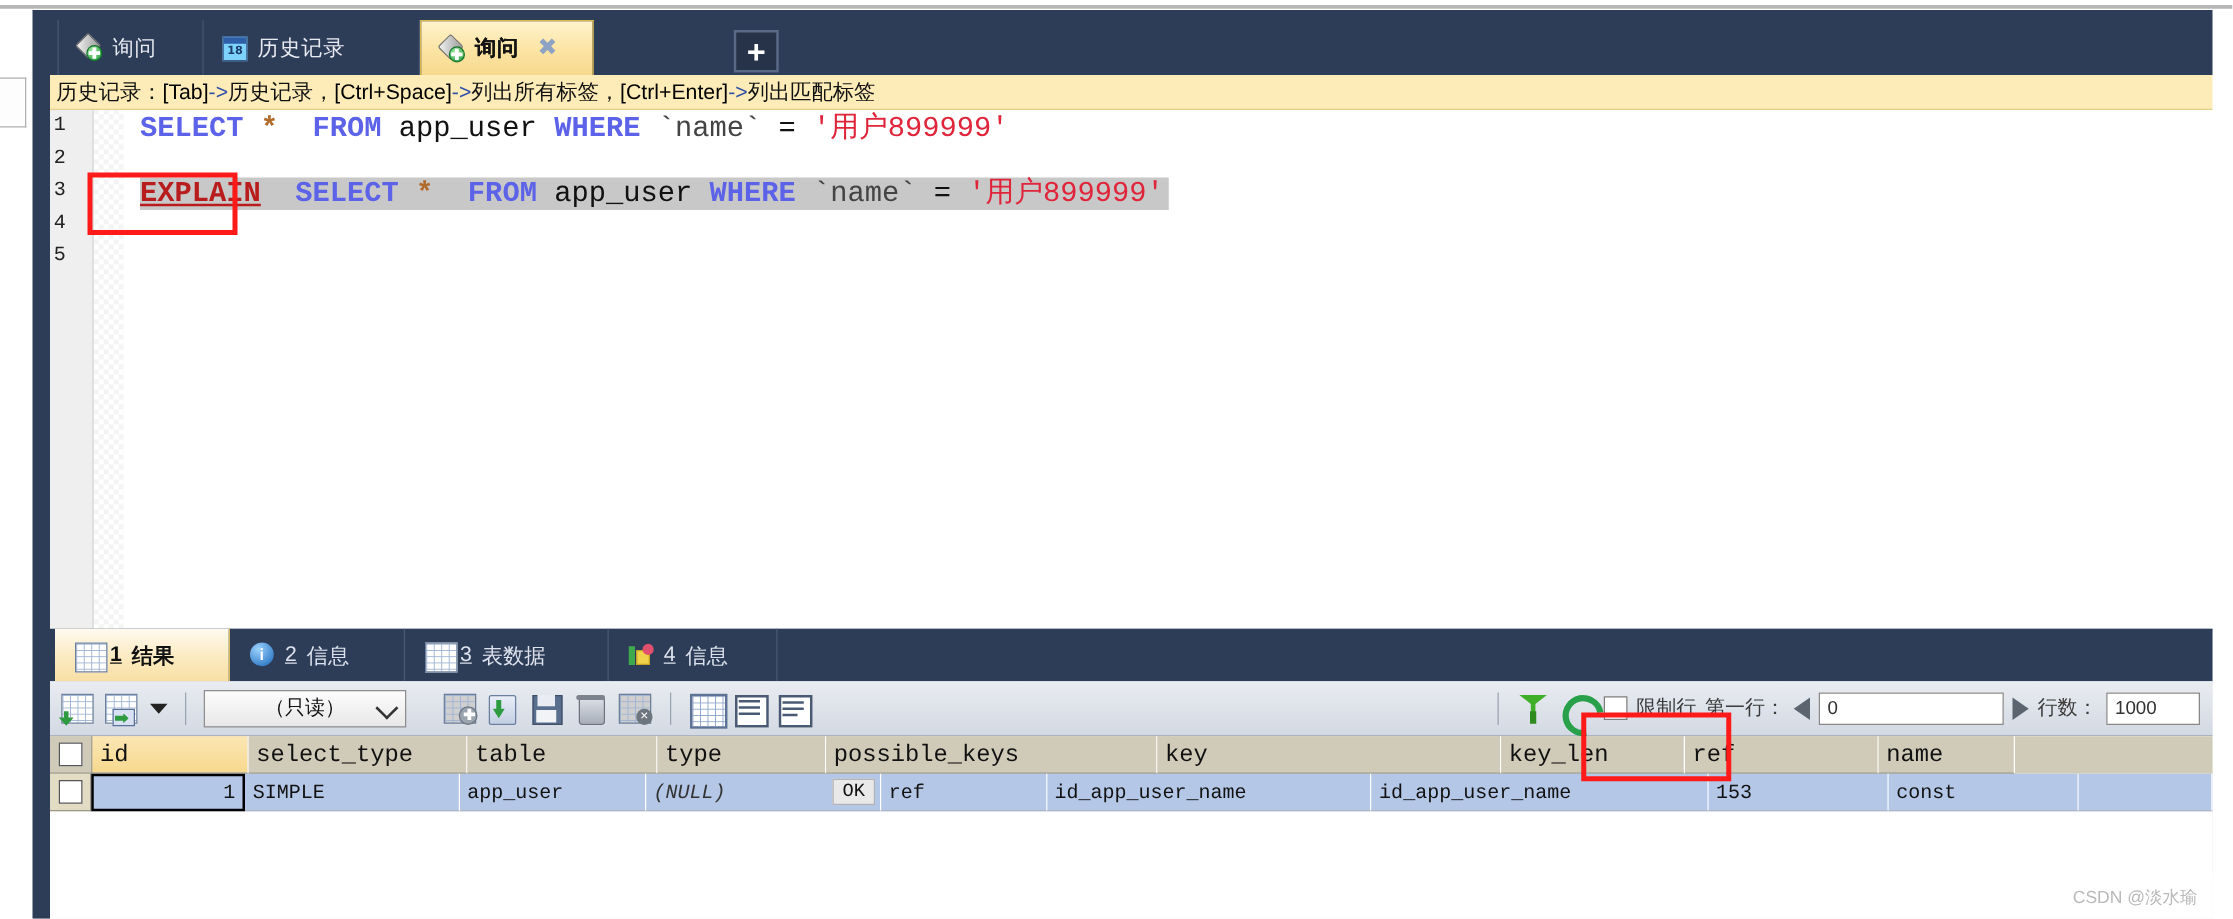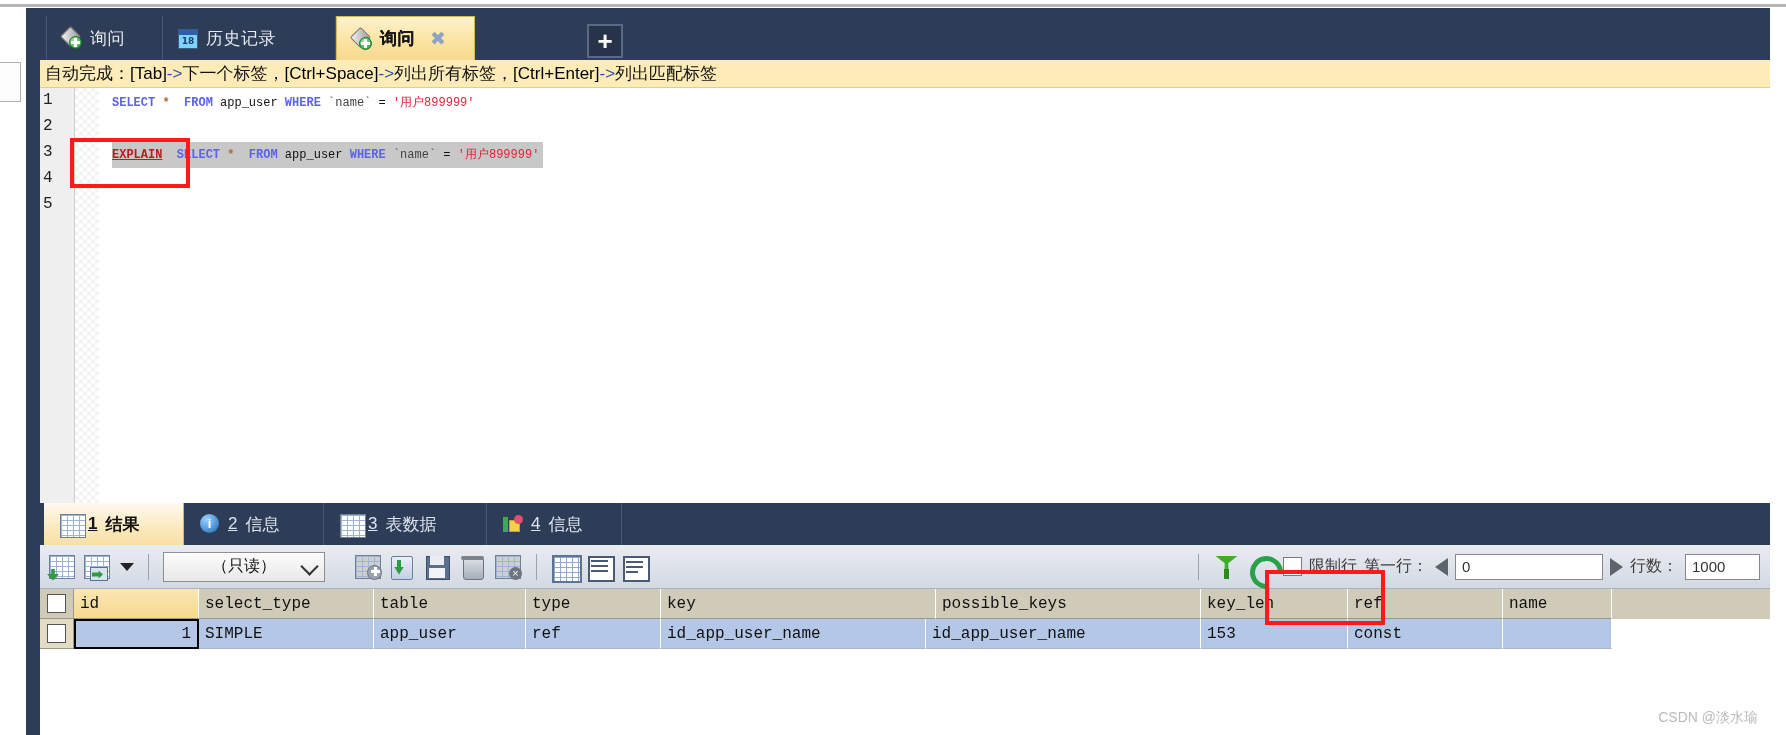--- a/index.html
+++ b/index.html
@@ -61,21 +61,21 @@
   
   .editor{position:absolute;left:40px;top:88px;width:1730px;height:415px;background:#ffffff;
      border-bottom:2px solid #9aa7bd;}
   .gutter{position:absolute;left:0;top:0;width:34px;height:415px;background:#efefef;
      border-right:1px solid #cfcfcf;}
   .gutter .ln{position:absolute;left:0;width:30px;text-align:left;padding-left:3px;
      font-family:"Liberation Mono","DejaVu Sans Mono",monospace;font-size:16px;color:#222;}
   .foldcol{position:absolute;left:35px;top:0;width:24px;height:415px;
      background:repeating-conic-gradient(#f4f4f4 0% 25%,#ffffff 0% 50%) 50%/8px 8px;}
   .code{position:absolute;left:62px;top:0;right:0;height:415px;
-     font-family:"Liberation Mono","DejaVu Sans Mono",monospace;font-size:12px;}
+     font-family:"Liberation Mono","DejaVu Sans Mono",monospace;font-size:23px;}
   .cl{position:absolute;left:10px;white-space:pre;line-height:26px;height:26px;}
   .cl.sel{background:#c8c8c8;padding-right:4px;}
   .kw{color:#5c63e8;font-weight:bold;}
   .star{color:#b06a2a;font-weight:bold;}
   .idn{color:#111;}
   .tick{color:#444;}
   .str{color:#e0243a;}
   .eq{color:#111;}
   .expl{color:#b91c1c;font-weight:bold;text-decoration:underline;}
 
@@ -115,21 +115,21 @@
   .arrw{width:0;height:0;flex:0 0 auto;}
   .arrw.l{border-top:9px solid transparent;border-bottom:9px solid transparent;border-right:13px solid #5c6470;}
   .arrw.r{border-top:9px solid transparent;border-bottom:9px solid transparent;border-left:13px solid #5c6470;}
 
   
   .dgrid{position:absolute;left:0;top:86px;width:1730px;height:146px;background:#fff;}
   .dgrow{display:flex;height:30px;box-sizing:border-box;}
   .dghead{background:#cfcbb8;}
   .dgh{box-sizing:border-box;border-right:1px solid #fff;border-bottom:1px solid #9c9889;
      background:#cfcbb8;display:flex;align-items:center;padding-left:6px;
-     font-family:"Liberation Mono","DejaVu Sans Mono",monospace;font-size:16px;color:#111;
+     font-family:"Liberation Mono","DejaVu Sans Mono",monospace;font-size:19px;color:#111;
      overflow:hidden;white-space:nowrap;}
   .dgh.first{background:linear-gradient(to bottom,#fbe6b4,#f7d98e);}
   .dgc{box-sizing:border-box;border-right:1px solid #fff;border-bottom:1px solid #aeb6c6;
      background:#b4c7e7;display:flex;align-items:center;padding-left:6px;
      font-family:"Liberation Mono","DejaVu Sans Mono",monospace;font-size:16px;color:#111;
      overflow:hidden;white-space:nowrap;}
   .dgc.num{justify-content:flex-end;padding-right:6px;}
   .dgc.first{border:2px solid #000;background:#b4c7e7;}
   .dgc .nullv{color:#333;font-style:italic;}
   .dgc .okchip{background:#e9e9e9;border:1px solid #b4b4b4;padding:1px 7px;margin-left:auto;
@@ -181,24 +181,24 @@
           <span class="dot"></span>
       </span>
       <span class="lbl">询问</span>
       <span class="tab-close">✖</span>
     </div>
 
     <div class="plus-btn">+</div>
   </div>
 
   <div class="hintbar">
-    <span>自动完成：</span>
+    <span>历史记录：</span>
     <span class="k">[Tab]</span>
     <span class="b">-&gt;</span>
-    <span> 下一个标签，</span>
+    <span> 历史记录，</span>
     <span class="k">[Ctrl+Space]</span>
     <span class="b">-&gt;</span>
     <span> 列出所有标签，</span>
     <span class="k">[Ctrl+Enter]</span>
     <span class="b">-&gt;</span>
     <span> 列出匹配标签</span>
   </div>
 
   <div class="editor">
     <div class="gutter">
@@ -354,33 +354,37 @@
 
     <div class="dgrid">
       <div class="dgrow dghead" id="grid-head">
           <div class="rowsel">
             <div class="cbx"></div>
           </div>
           <div class="dgh first" style="width: 125px;">id</div>
           <div class="dgh" style="width: 175px;">select_type</div>
           <div class="dgh" style="width: 152px;">table</div>
           <div class="dgh" style="width: 135px;">type</div>
+          <div class="dgh" style="width: 265px;">possible_keys</div>
           <div class="dgh" style="width: 275px;">key</div>
-          <div class="dgh" style="width: 265px;">possible_keys</div>
           <div class="dgh" style="width: 147px;">key_len</div>
           <div class="dgh" style="width: 155px;">ref</div>
           <div class="dgh" style="width: 109px;">name</div>
         </div>
       <div class="dgrow" id="grid-row-0">
           <div class="rowsel data">
             <div class="cbx"></div>
           </div>
           <div class="dgc first num" style="width: 125px;">1</div>
           <div class="dgc" style="width: 175px;">SIMPLE</div>
           <div class="dgc" style="width: 152px;">app_user</div>
+          <div class="dgc" style="width: 192px;">
+            <span class="nullv">(NULL)</span>
+            <span class="okchip">OK</span>
+          </div>
           <div class="dgc" style="width: 135px;">ref</div>
           <div class="dgc" style="width: 265px;">id_app_user_name</div>
           <div class="dgc" style="width: 275px;">id_app_user_name</div>
           <div class="dgc" style="width: 147px;">153</div>
           <div class="dgc" style="width: 155px;">const</div>
           <div class="dgc" style="width: 109px;"></div>
         </div>
     </div>
 
   </div>

